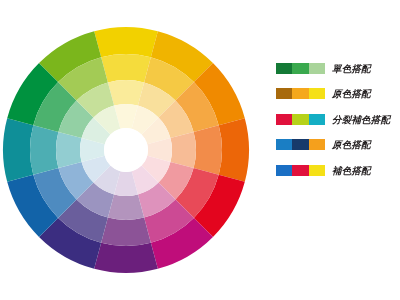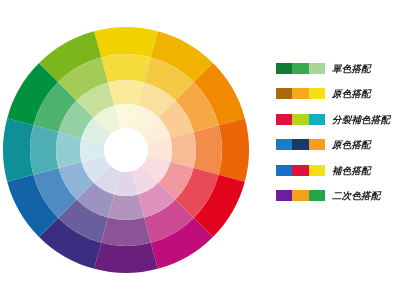--- a/index.html
+++ b/index.html
@@ -151,23 +151,15 @@
 
     <div class="legend-row">
       <div class="swatch-group">
         <div class="swatch" style="background: rgb(26, 111, 196);"></div>
         <div class="swatch" style="background: rgb(224, 17, 60);"></div>
         <div class="swatch" style="background: rgb(245, 224, 22);"></div>
       </div>
       <div class="legend-label">補色搭配</div>
     </div>
 
-    <div class="legend-row">
-      <div class="swatch-group">
-        <div class="swatch" style="background: rgb(107, 31, 156);"></div>
-        <div class="swatch" style="background: rgb(245, 160, 28);"></div>
-        <div class="swatch" style="background: rgb(33, 168, 74);"></div>
-      </div>
-      <div class="legend-label">二次色搭配</div>
-    </div>
 
   </div>
 </div>
 
 </body></html>

